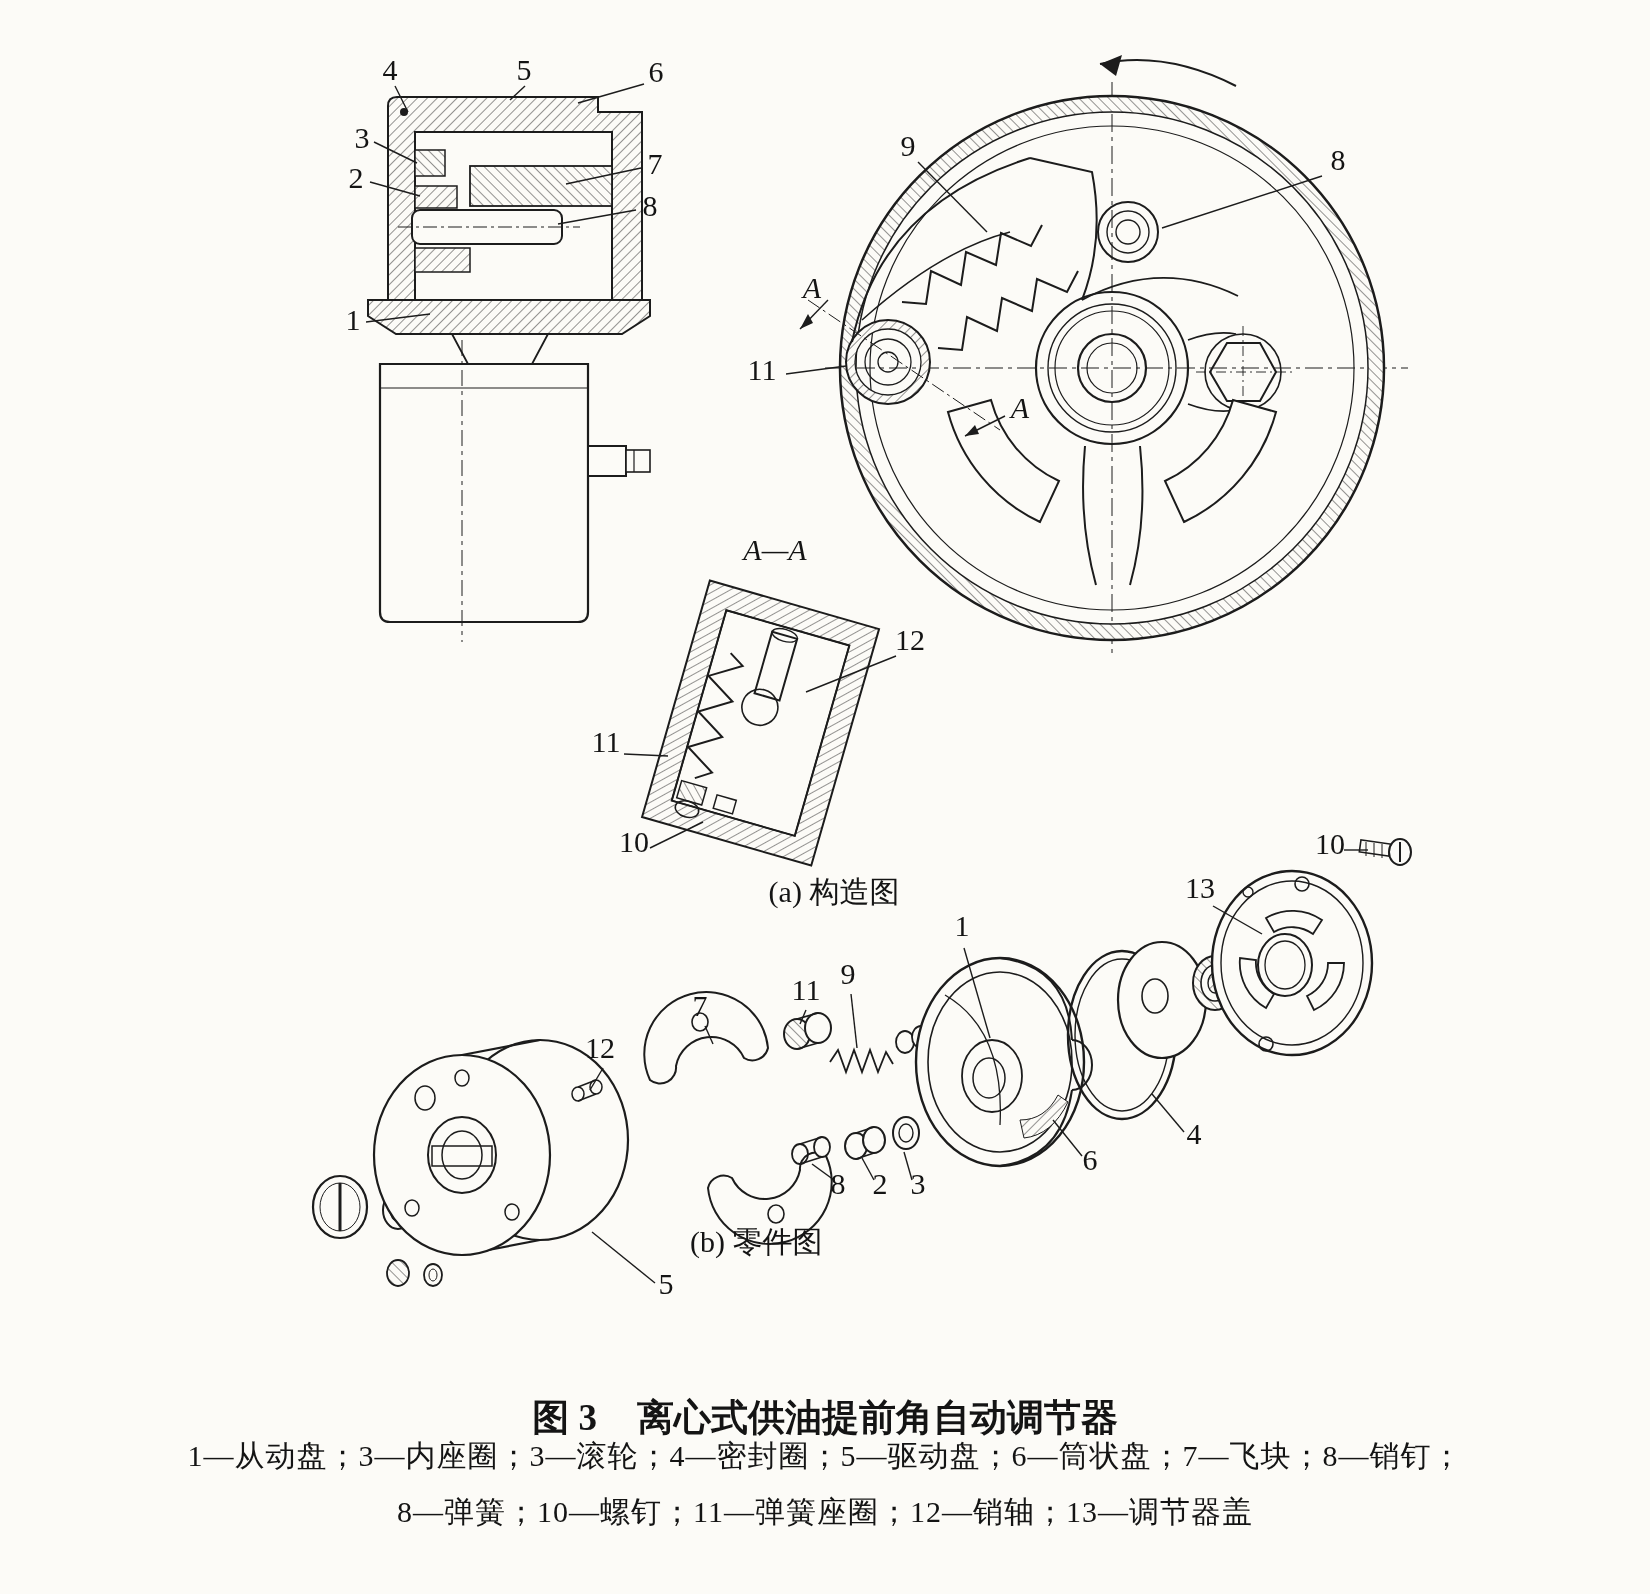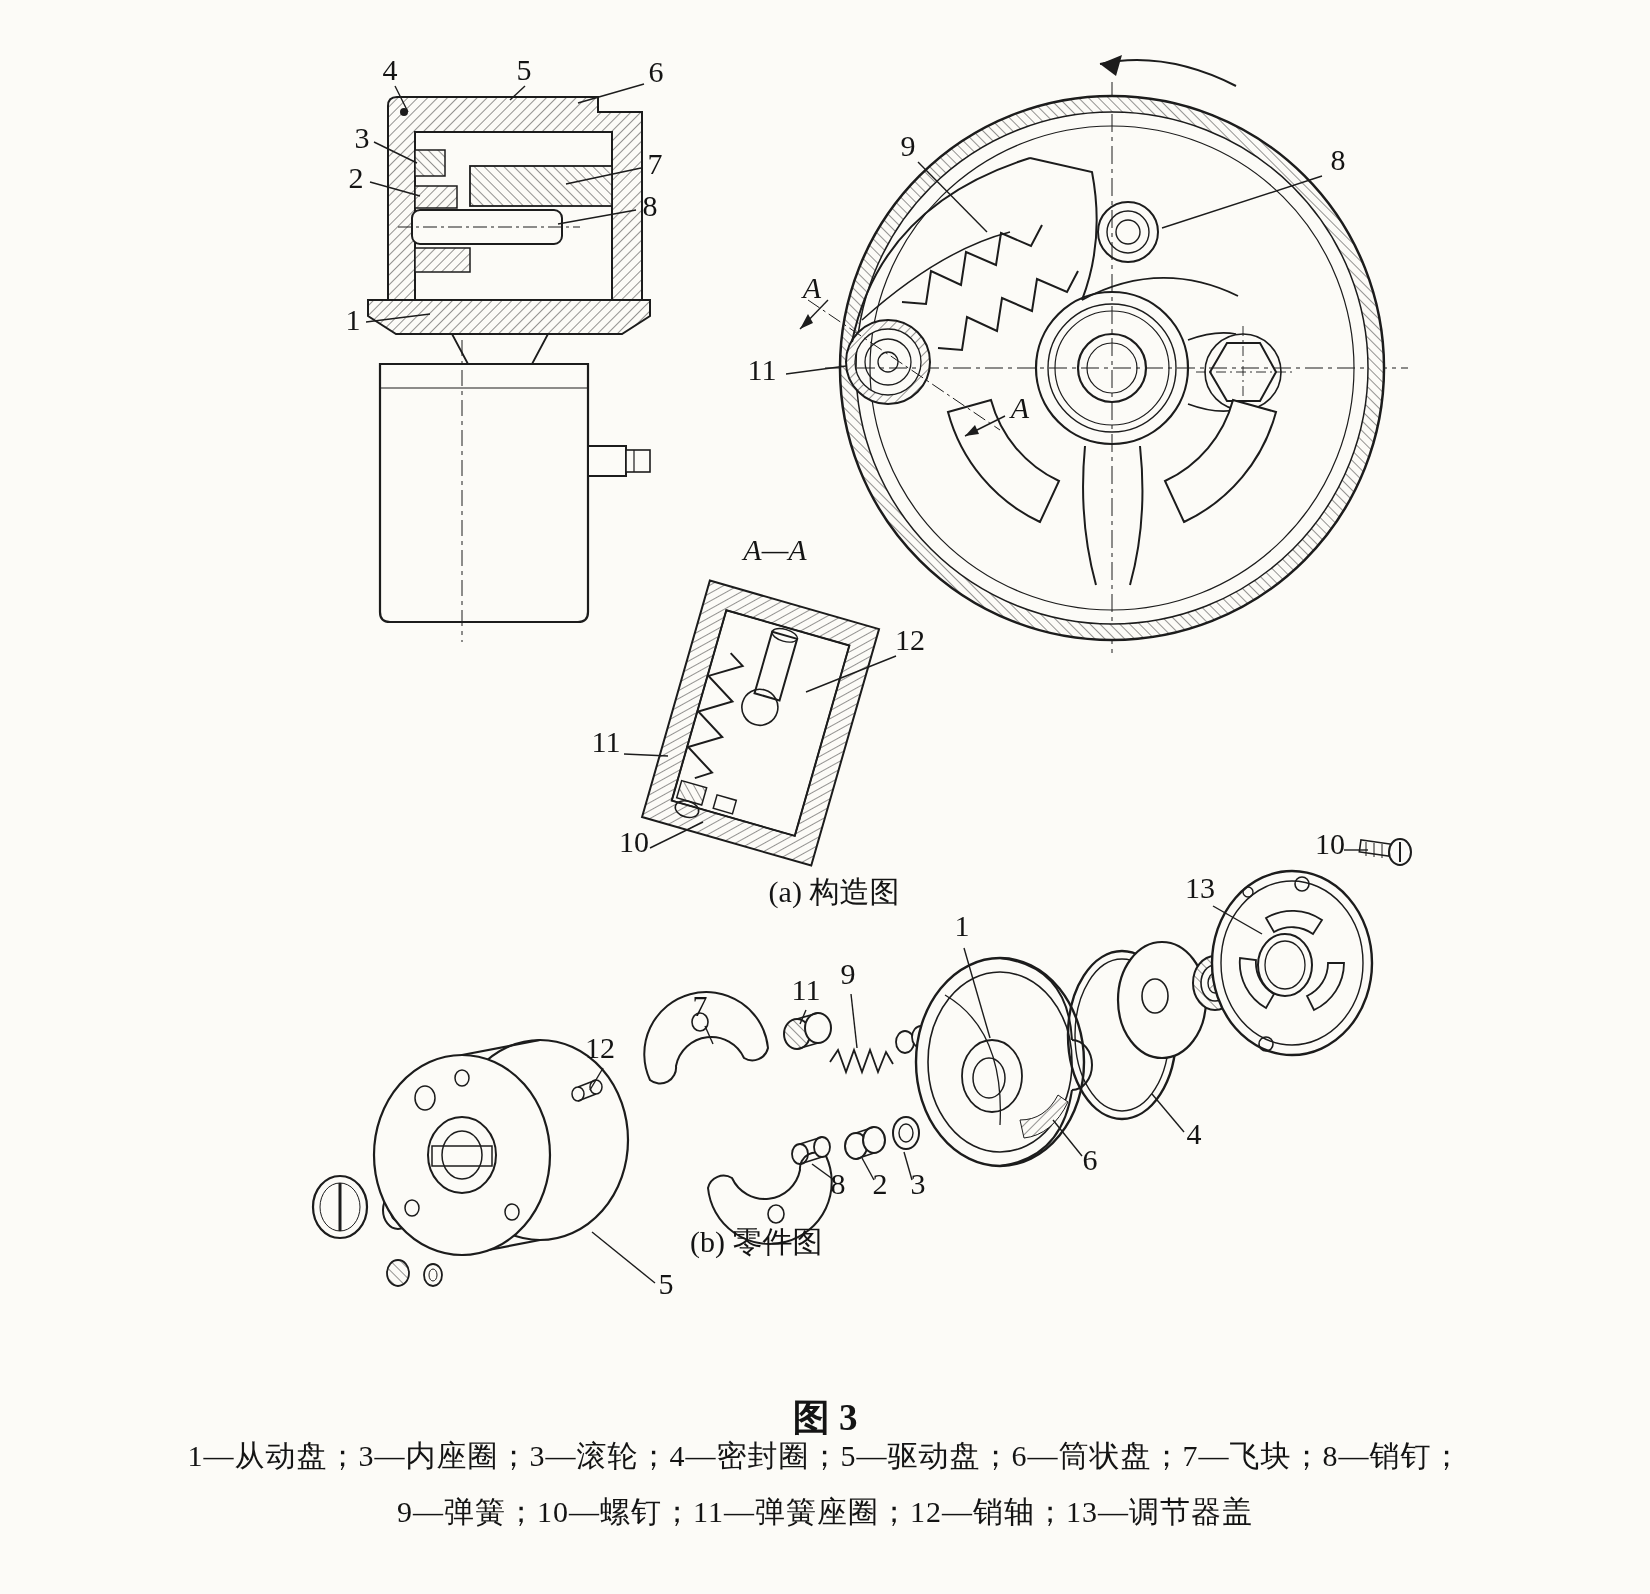--- a/index.html
+++ b/index.html
@@ -281,18 +281,19 @@
     <text x="918" y="1194">3</text>
     <text x="666" y="1294">5</text>
   </g>
 </svg>
 
 <div class="cap cap-a">(a) 构造图</div>
 <div class="cap cap-b">(b) 零件图</div>
 
 <div class="title-row">
   <span>图 3</span>
+  <span>离心式供油提前角自动调节器</span>
 </div>
 
 <div class="legend legend-1">1—从动盘；3—内座圈；3—滚轮；4—密封圈；5—驱动盘；6—筒状盘；7—飞块；8—销钉；</div>
-<div class="legend legend-2">9—弹簧；10—螺钉；11—弹簧座圈；12—销轴；13—调节器盖</div>
+<div class="legend legend-2">8—弹簧；10—螺钉；11—弹簧座圈；12—销轴；13—调节器盖</div>
 
 </div>
 
 </body></html>

